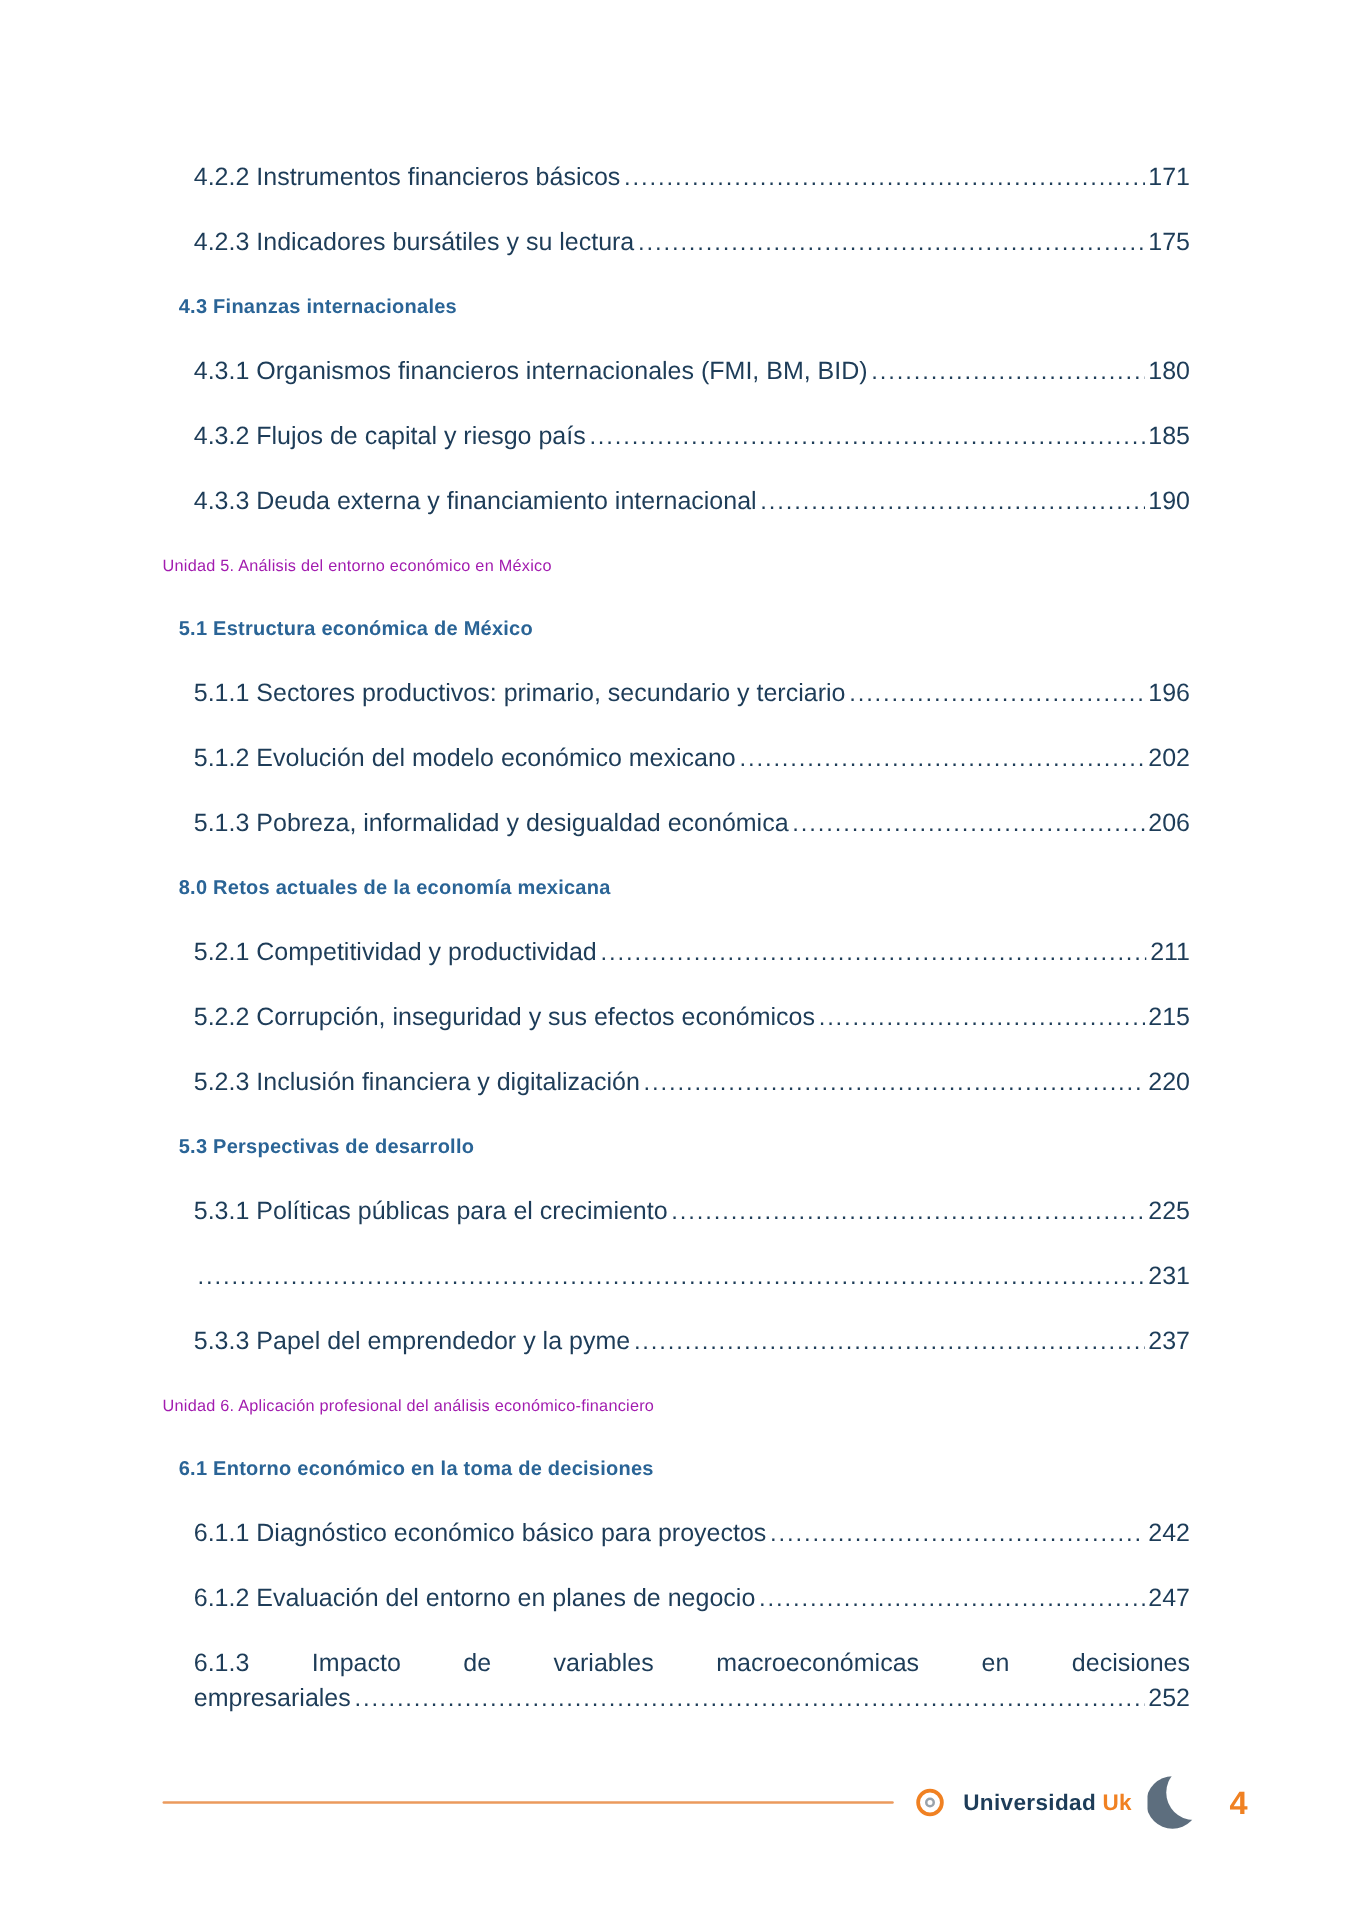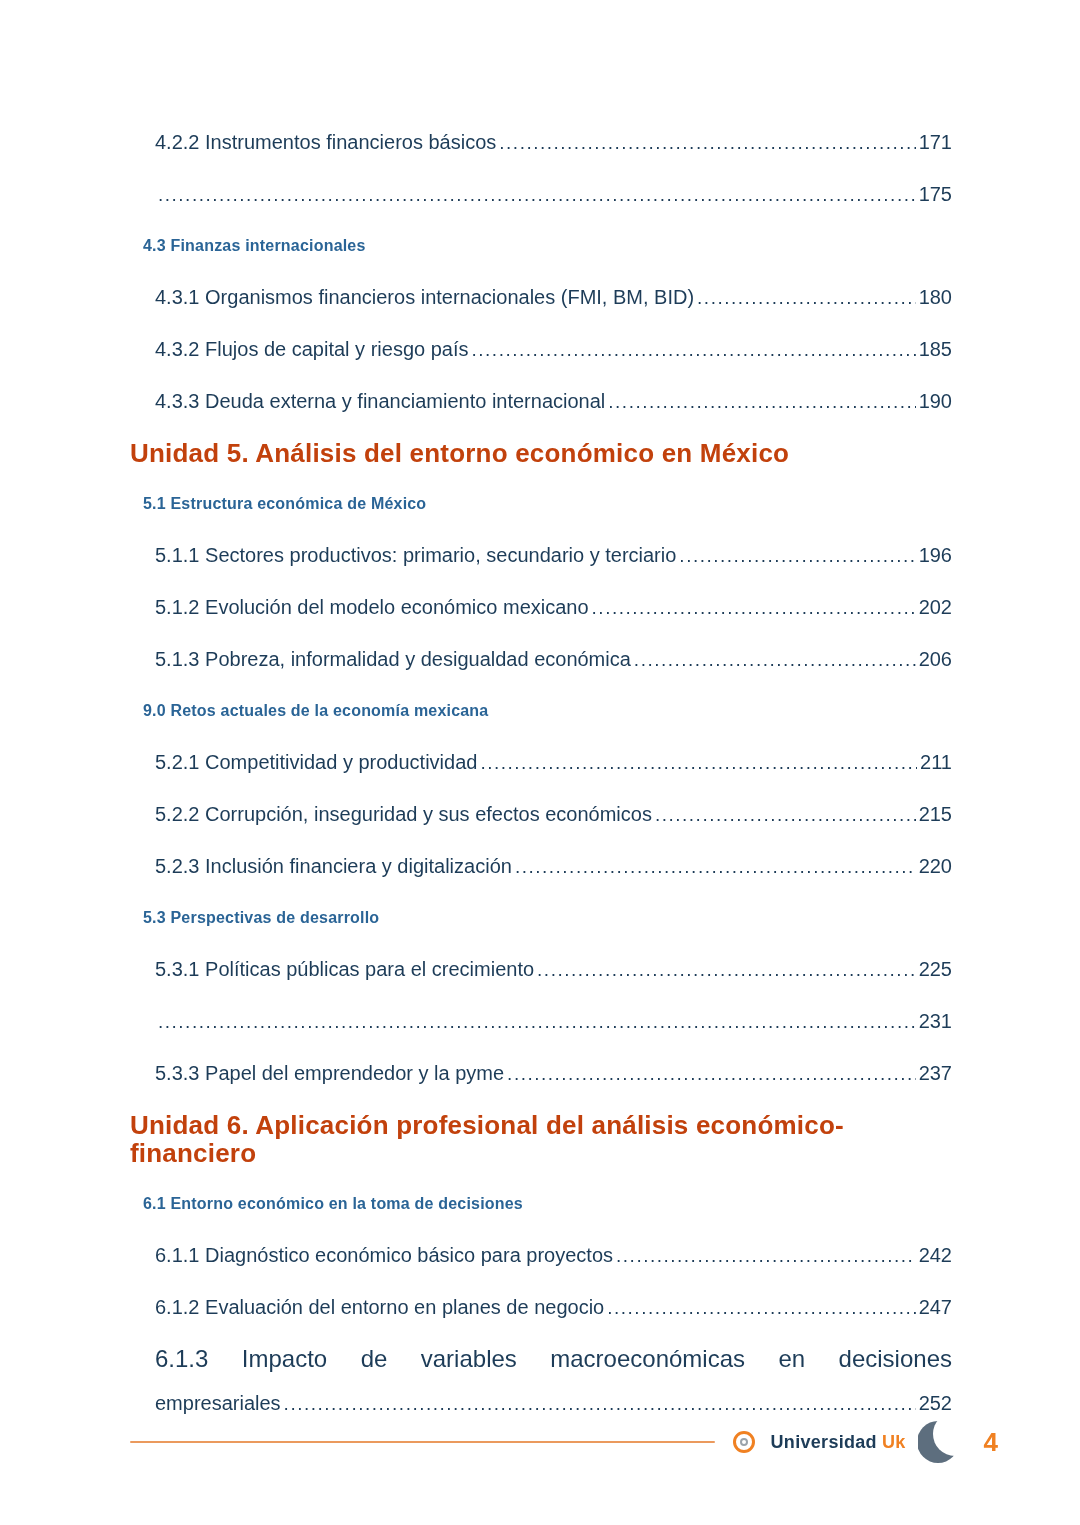--- a/index.html
+++ b/index.html
@@ -25,24 +25,24 @@
     display: flex;
     align-items: baseline;
     font-size: 20px;
     line-height: 28px;
     margin-bottom: 23px;
     color: #1d3c58;
   }
   .item { padding-left: 25px; }
 
   .h1 {
-    font-size: 26px;
-    line-height: 28px;
-    font-weight: bold;
-    color: #c2410c;
+    font-size: 13px;
+    line-height: 28px;
+    font-weight: normal;
+    color: #a21caf;
     margin-bottom: 23px;
     letter-spacing: 0.2px;
   }
   .h2 {
     font-size: 16px;
     line-height: 28px;
     font-weight: bold;
     color: #2a6496;
     padding-left: 13px;
     margin-bottom: 23px;
@@ -60,25 +60,24 @@
   .leader::after {
     content: "......................................................................................................................................................................";
     letter-spacing: 1.5px;
     font-size: 19px;
     color: #1d3c58;
   }
   .pg { white-space: nowrap; }
 
   .wrap { padding-left: 25px; margin-bottom: 23px; }
   .wrap .jline {
-    font-size: 24px;
+    font-size: 20px;
     line-height: 28px;
     text-align: justify;
     text-align-last: justify;
-    margin-bottom: 16px;
   }
   .wrap .row { padding-left: 0; margin-bottom: 0; }
 
   .footer {
     position: absolute;
     left: 130px;
     right: 82px;
     top: 1416px;
     display: flex;
     align-items: center;
@@ -126,20 +125,21 @@
 </head>
 <body>
 
 <div class="content" id="toc">
     <div class="row item">
       <span class="t">4.2.2 Instrumentos financieros básicos</span>
       <span class="leader"></span>
       <span class="pg">171</span>
     </div>
     <div class="row item">
+      <span class="t">4.2.3 Indicadores bursátiles y su lectura</span>
       <span class="leader"></span>
       <span class="pg">175</span>
     </div>
     <div class="h2">4.3 Finanzas internacionales</div>
     <div class="row item">
       <span class="t">4.3.1 Organismos financieros internacionales (FMI, BM, BID)</span>
       <span class="leader"></span>
       <span class="pg">180</span>
     </div>
     <div class="row item">
@@ -162,21 +162,21 @@
     <div class="row item">
       <span class="t">5.1.2 Evolución del modelo económico mexicano</span>
       <span class="leader"></span>
       <span class="pg">202</span>
     </div>
     <div class="row item">
       <span class="t">5.1.3 Pobreza, informalidad y desigualdad económica</span>
       <span class="leader"></span>
       <span class="pg">206</span>
     </div>
-    <div class="h2">9.0 Retos actuales de la economía mexicana</div>
+    <div class="h2">8.0 Retos actuales de la economía mexicana</div>
     <div class="row item">
       <span class="t">5.2.1 Competitividad y productividad</span>
       <span class="leader"></span>
       <span class="pg">211</span>
     </div>
     <div class="row item">
       <span class="t">5.2.2 Corrupción, inseguridad y sus efectos económicos</span>
       <span class="leader"></span>
       <span class="pg">215</span>
     </div>

